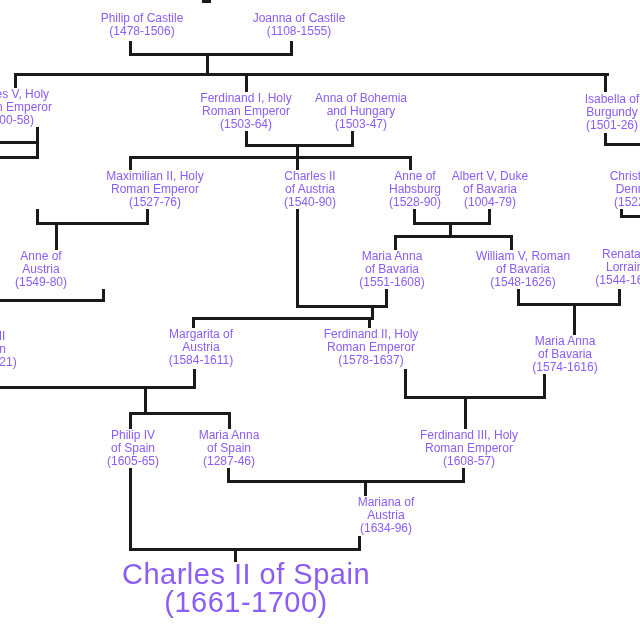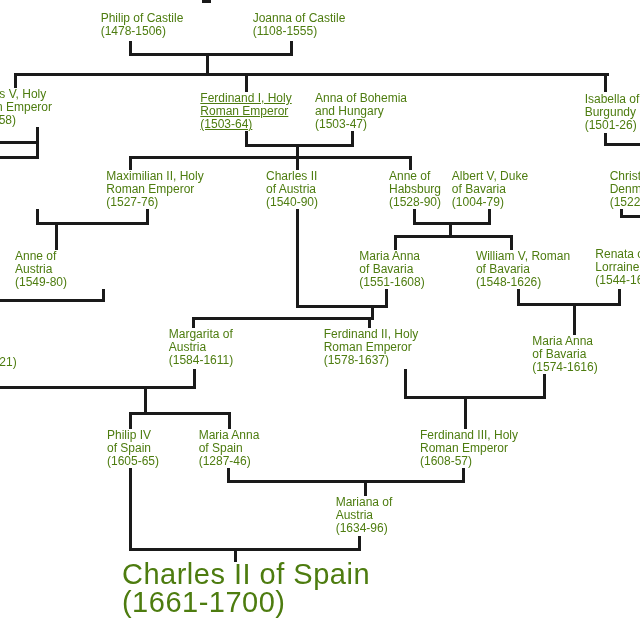--- a/index.html
+++ b/index.html
@@ -3,22 +3,22 @@
 <meta charset="utf-8">
 <style>
   html,body{margin:0;padding:0;background:#fff;}
   #stage{
     position:relative;width:640px;height:640px;overflow:hidden;
     background:#ffffff;
     font-family:"Liberation Sans","DejaVu Sans",sans-serif;
   }
   .node{
     position:absolute;transform:translateX(-50%);
-    text-align:left;font-size:12px;line-height:13px;
-    color:#4d7c0f;white-space:nowrap;
+    text-align:center;font-size:12px;line-height:13px;
+    color:#8b5cf6;white-space:nowrap;
   }
   .node.big{
     font-size:29px;line-height:28px;letter-spacing:.5px;
   }
   .connector{
     position:absolute;background:#1a1a1a;
   }
 </style>
 </head>
 <body>
@@ -95,41 +95,41 @@
     </div>
     <div class="node" style="left: 299px; top: 12px;">
       <div>Joanna of Castile</div>
       <div>(1108-1555)</div>
     </div>
     <div class="node" style="left: 8px; top: 88px;">
       <div>Charles V, Holy</div>
       <div>Roman Emperor</div>
       <div>(1500-58)</div>
     </div>
-    <div class="node" style="left: 246px; top: 92px; text-decoration: underline;">
+    <div class="node" style="left: 246px; top: 92px;">
       <div>Ferdinand I, Holy</div>
       <div>Roman Emperor</div>
       <div>(1503-64)</div>
     </div>
     <div class="node" style="left: 361px; top: 92px;">
       <div>Anna of Bohemia</div>
       <div>and Hungary</div>
       <div>(1503-47)</div>
     </div>
     <div class="node" style="left: 612px; top: 93px;">
       <div>Isabella of</div>
       <div>Burgundy</div>
       <div>(1501-26)</div>
     </div>
     <div class="node" style="left: 155px; top: 170px;">
       <div>Maximilian II, Holy</div>
       <div>Roman Emperor</div>
       <div>(1527-76)</div>
     </div>
-    <div class="node" style="left: 292px; top: 170px;">
+    <div class="node" style="left: 310px; top: 170px;">
       <div>Charles II</div>
       <div>of Austria</div>
       <div>(1540-90)</div>
     </div>
     <div class="node" style="left: 415px; top: 170px;">
       <div>Anne of</div>
       <div>Habsburg</div>
       <div>(1528-90)</div>
     </div>
     <div class="node" style="left: 490px; top: 170px;">
@@ -190,21 +190,21 @@
     <div class="node" style="left: 229px; top: 429px;">
       <div>Maria Anna</div>
       <div>of Spain</div>
       <div>(1287-46)</div>
     </div>
     <div class="node" style="left: 469px; top: 429px;">
       <div>Ferdinand III, Holy</div>
       <div>Roman Emperor</div>
       <div>(1608-57)</div>
     </div>
-    <div class="node" style="left: 364px; top: 496px;">
+    <div class="node" style="left: 386px; top: 496px;">
       <div>Mariana of</div>
       <div>Austria</div>
       <div>(1634-96)</div>
     </div>
     <div class="node big" style="left: 246px; top: 560px;">
       <div>Charles II of Spain</div>
       <div>(1661-1700)</div>
     </div>
   </div>
 

